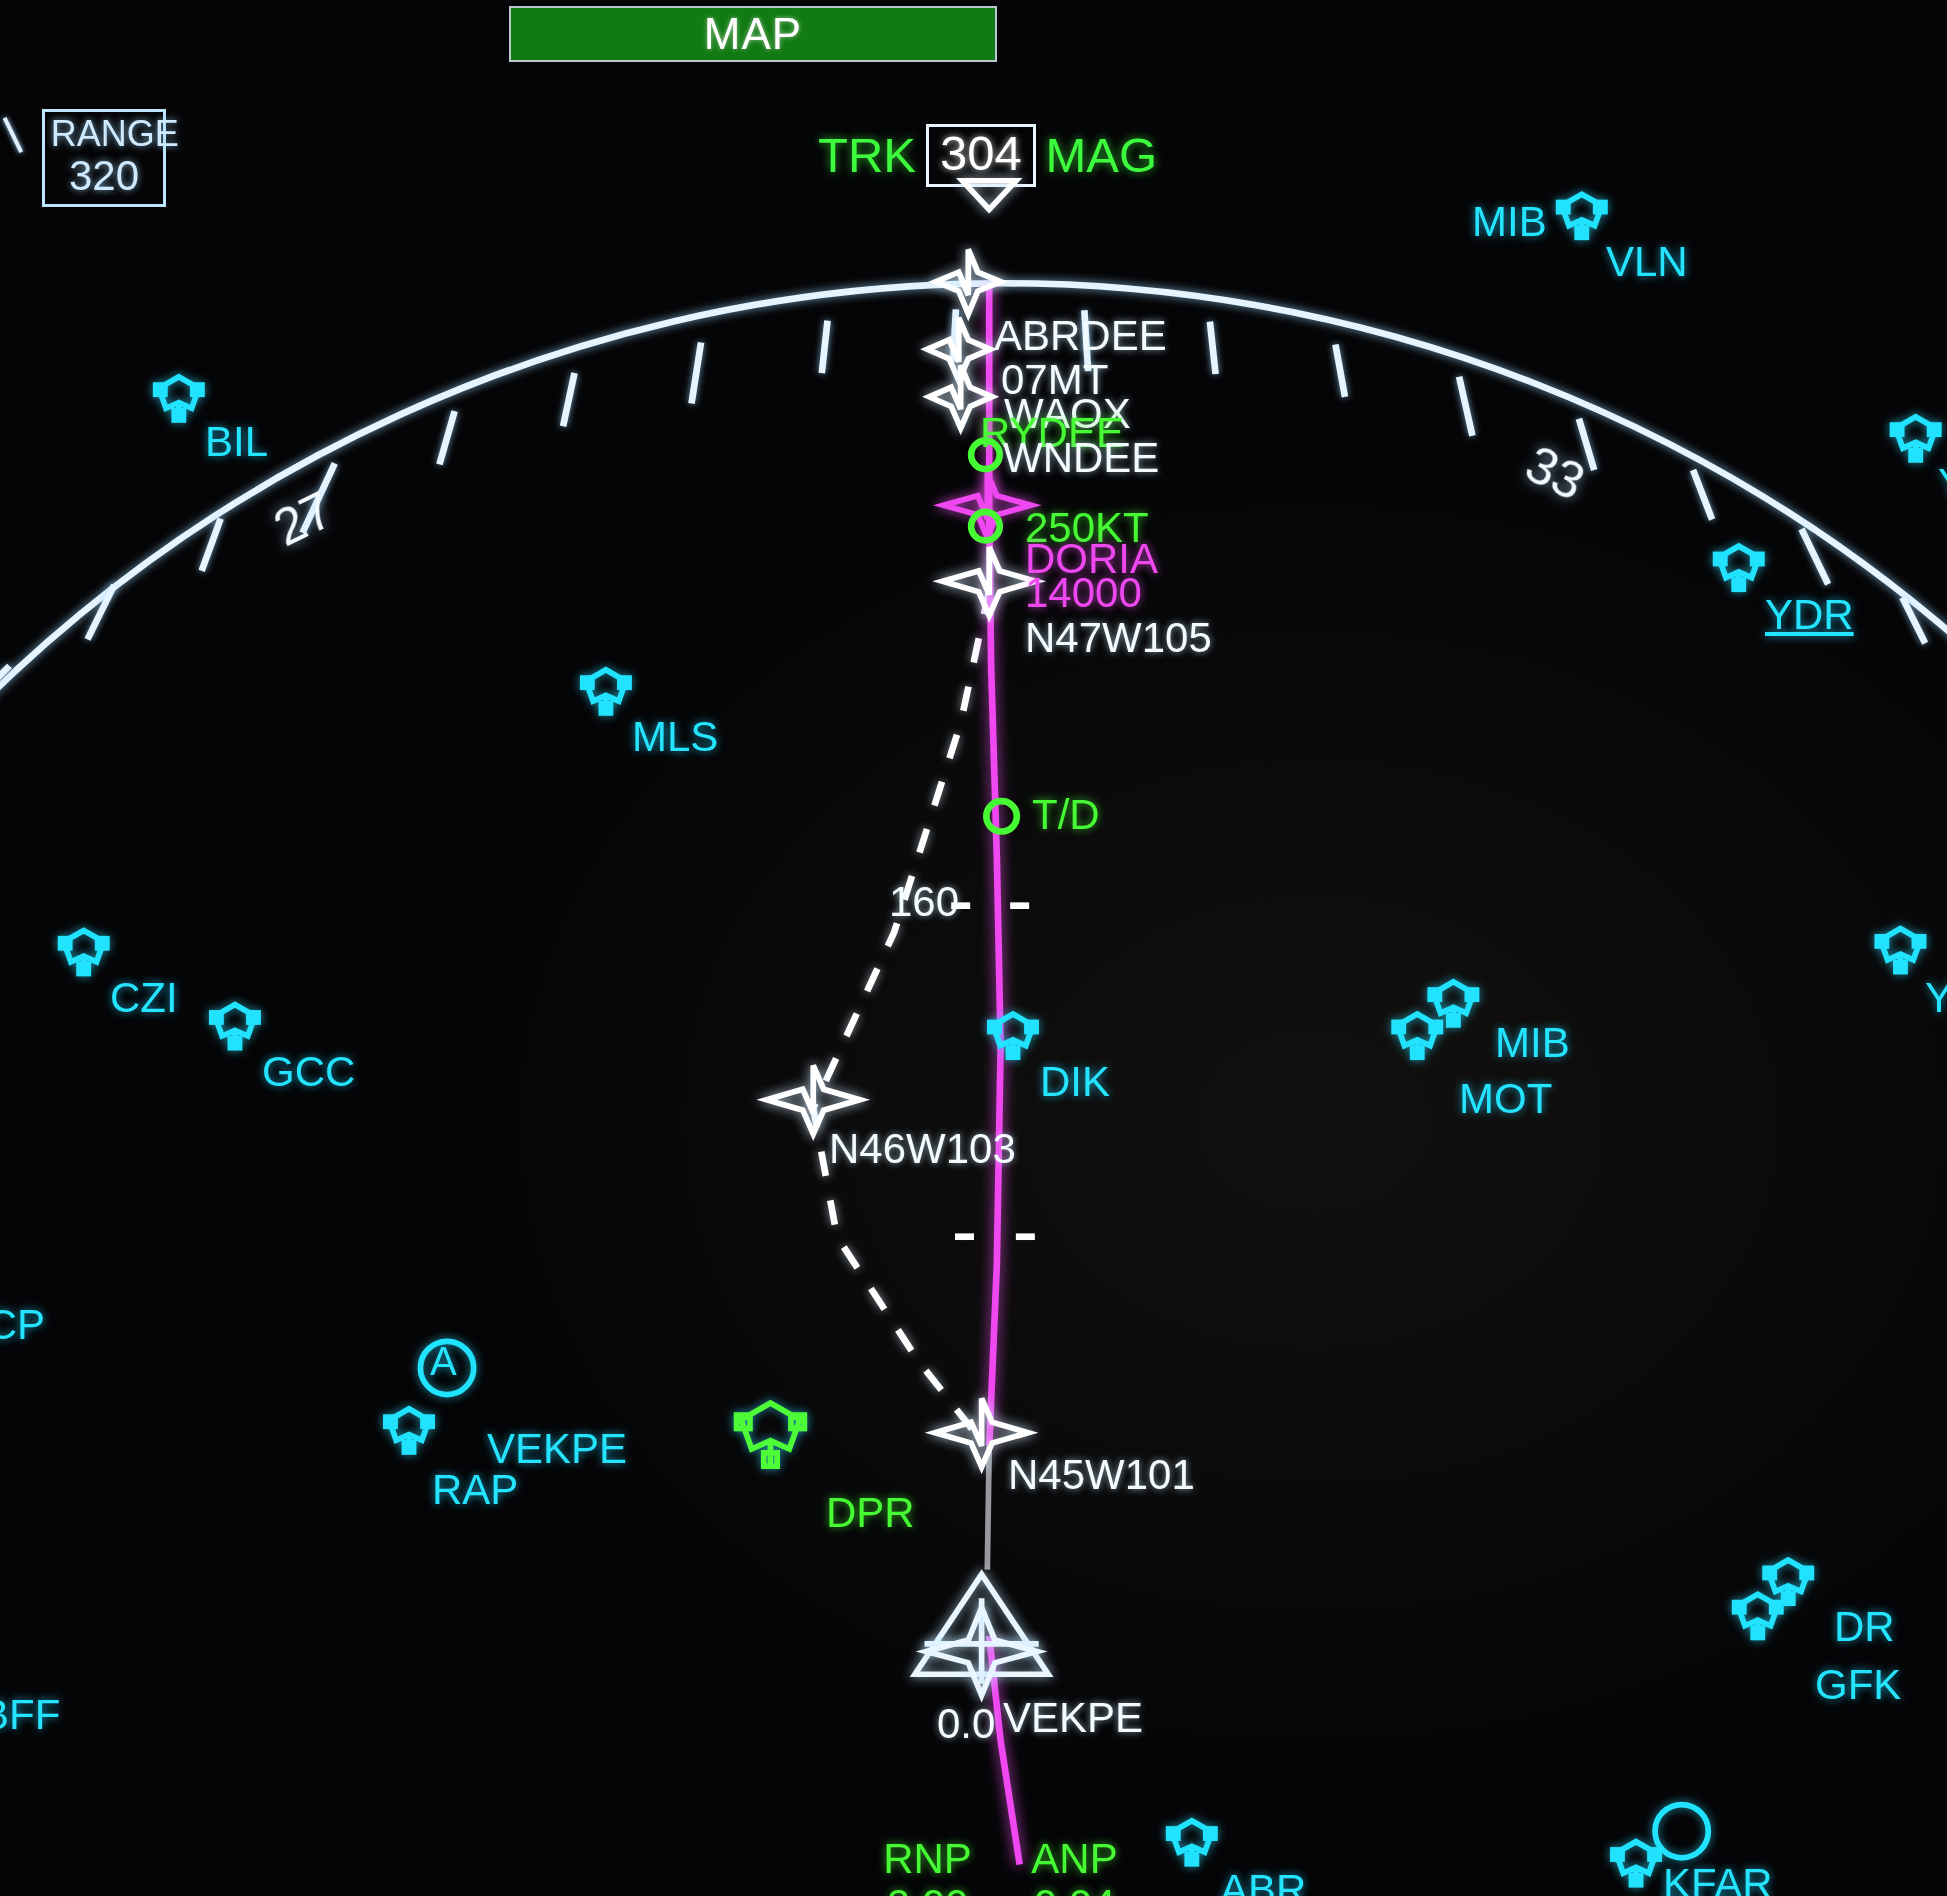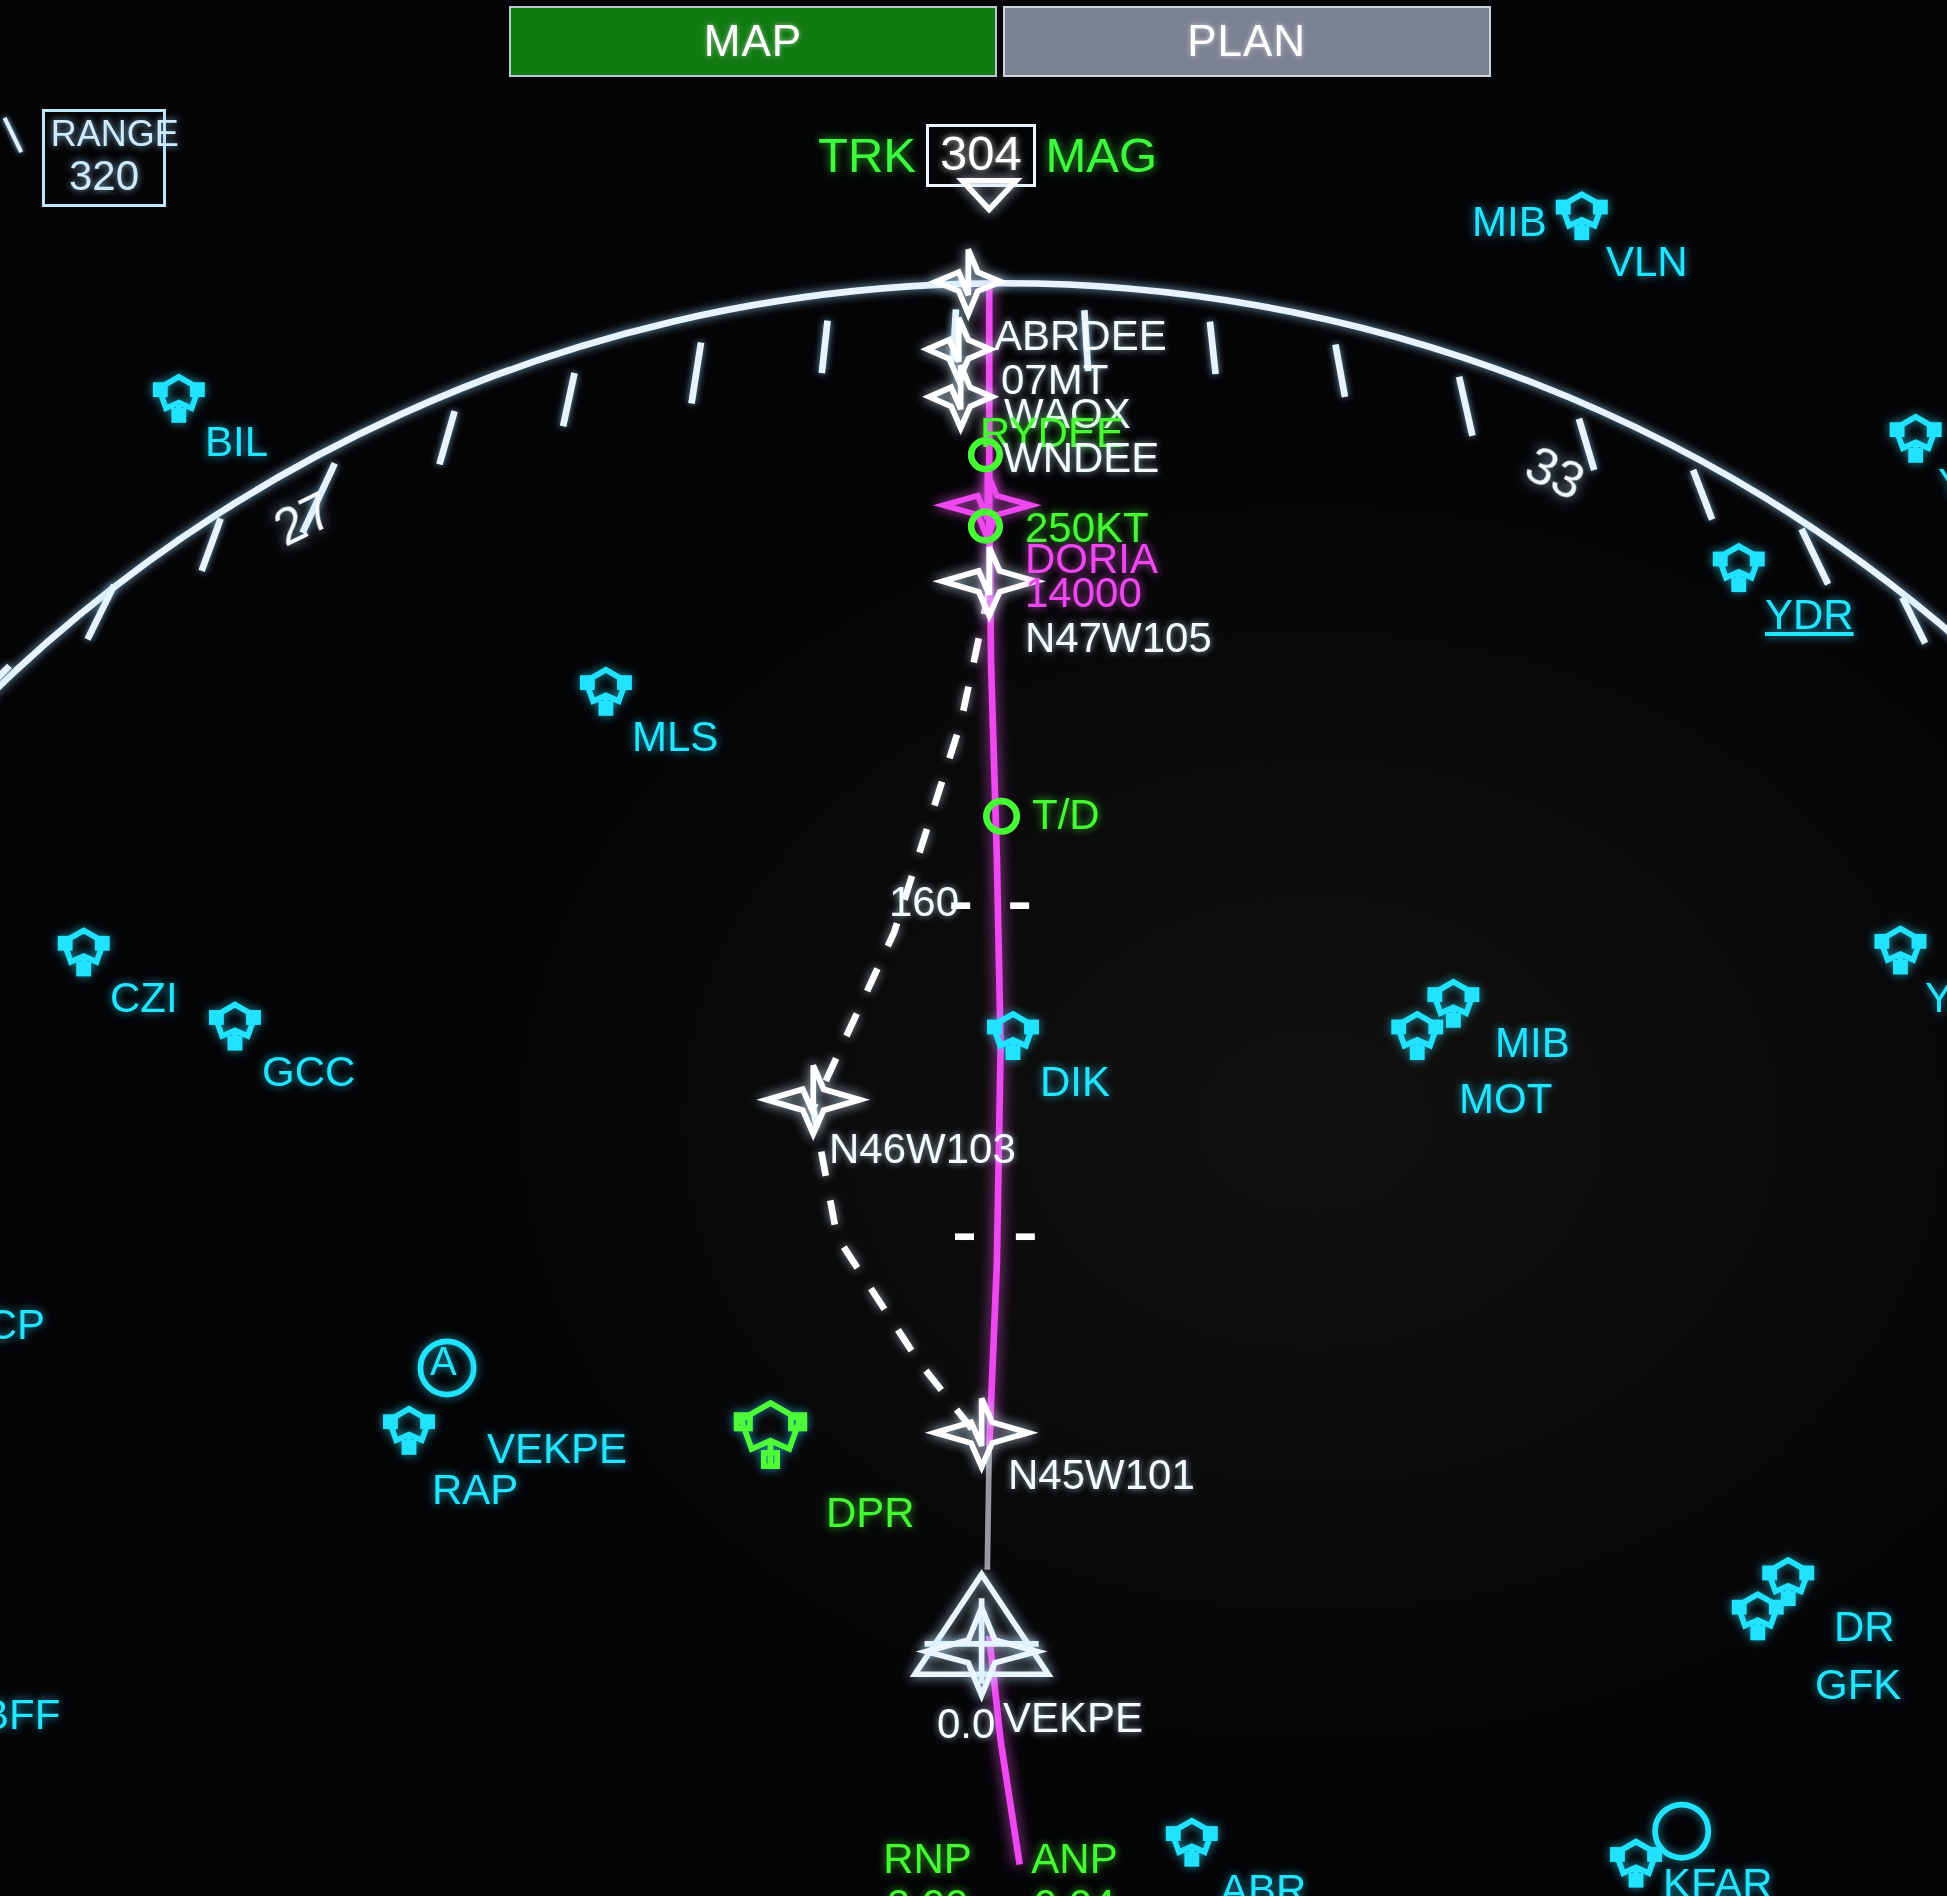--- a/index.html
+++ b/index.html
@@ -13,21 +13,21 @@
     background:
       radial-gradient(ellipse 856px 666px at 1313px 1122px, #13110f 0%, #0a0a0b 60%, #050507 100%),
       radial-gradient(ellipse 666px 476px at 285px 1427px, #0d0c0d 0%, #060608 70%),
       #050507;
     overflow:hidden;
   }
 
   
   .tabs{position:absolute;left:509px;top:5.7px;display:flex;gap:5.7px;}
   .tab{
-    width:488px;height:71px;
+    width:488px;height:56px;
     display:flex;align-items:center;justify-content:center;
     font-size:44px;letter-spacing:1px;color:#fff;
     border:2.9px solid #c9d4dc;
     box-sizing:border-box;
     text-shadow:0 0 5.7px rgba(255,255,255,.55);
   }
   .tab.map{background:#117a12;border-color:#b9c6cf;}
   .tab.plan{background:#7d8293;border-color:#c9d4dc;}
 
   
@@ -95,23 +95,20 @@
   .bot{position:absolute;font-size:42px;line-height:46px;text-align:center;}
 </style>
 </head>
 <body>
 
 <div id="nd">
 
   <div class="tabs">
     <div class="tab map">
       <span>MAP</span>
-    </div>
-    <div class="tab plan">
-      <span>PLAN</span>
     </div>
   </div>
 
   <div class="edge-mark"></div>
   <div class="range-box">
     <div class="lbl">RANGE</div>
     <div class="val">320</div>
   </div>
 
   <div class="trk">

